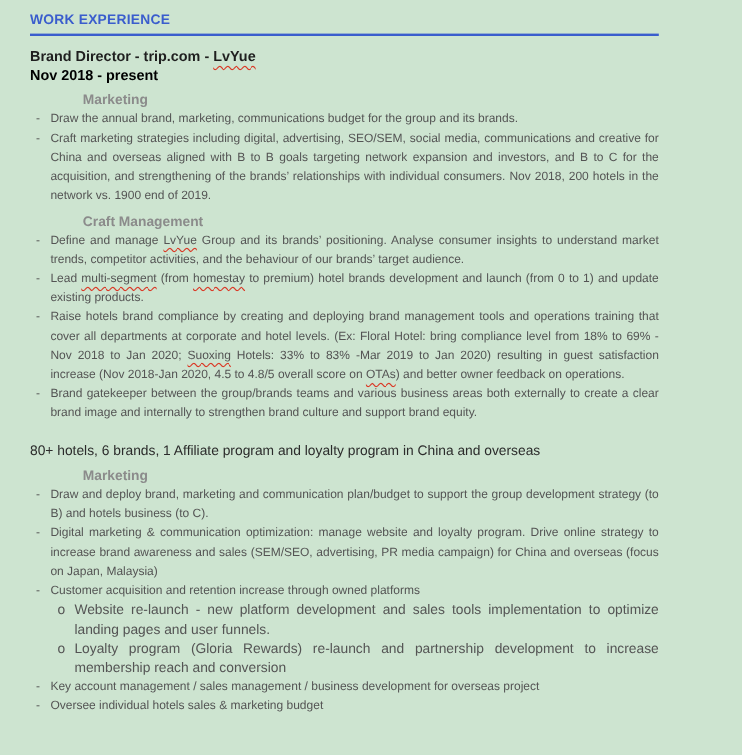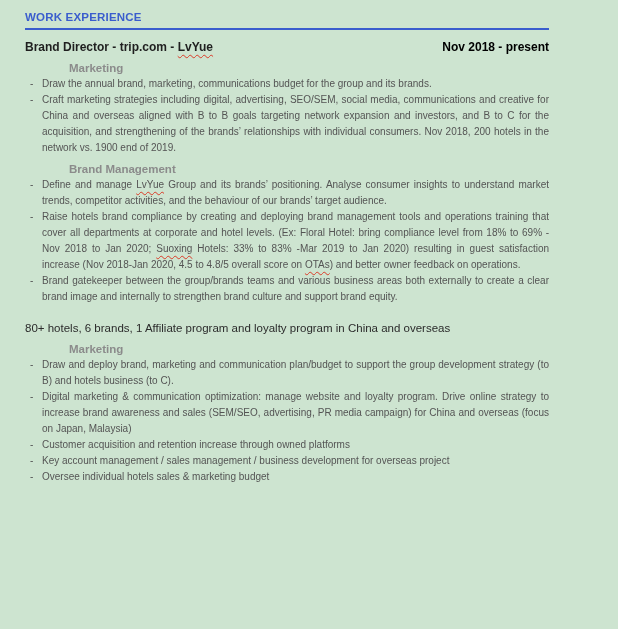--- a/index.html
+++ b/index.html
@@ -27,20 +27,21 @@
     margin-top: 3px;
   }
   
   .job { margin-top: 9px; }
   .job + .job { margin-top: 15px; }
   .job-head {
     display: flex;
     justify-content: space-between;
     align-items: baseline;
     line-height: 16px;
+    flex-direction: column;
   }
   .job-title {
     font-size: 12px;
     font-weight: 700;
     color: #1f1f1f;
   }
   .job-dates {
     font-size: 12px;
     font-weight: 700;
     color: #000000;
@@ -114,24 +115,28 @@
     <div class="subhead">Marketing</div>
     <div class="bullet">
       <span class="dash-marker"></span>
       <div class="bullet-text spellcheck">Draw the annual brand, marketing, communications budget for the group and its brands.</div>
     </div>
     <div class="bullet">
       <span class="dash-marker"></span>
       <div class="bullet-text spellcheck">Craft marketing strategies including digital, advertising, SEO/SEM, social media, communications and creative for China and overseas aligned with B to B goals targeting network expansion and investors, and B to C for the acquisition, and strengthening of the brands’ relationships with individual consumers. Nov 2018, 200 hotels in the network vs. 1900 end of 2019.</div>
     </div>
 
-    <div class="subhead">Brand Management</div>
+    <div class="subhead">Craft Management</div>
     <div class="bullet">
       <span class="dash-marker"></span>
       <div class="bullet-text spellcheck">Define and manage <span class="misspell">LvYue</span> Group and its brands’ positioning. Analyse consumer insights to understand market trends, competitor activities, and the behaviour of our brands’ target audience.</div>
+    </div>
+    <div class="bullet">
+      <span class="dash-marker"></span>
+      <div class="bullet-text spellcheck">Lead <span class="misspell">multi-segment</span> (from <span class="misspell">homestay</span> to premium) hotel brands development and launch (from 0 to 1) and update existing products.</div>
     </div>
     <div class="bullet">
       <span class="dash-marker"></span>
       <div class="bullet-text spellcheck">Raise hotels brand compliance by creating and deploying brand management tools and operations training that cover all departments at corporate and hotel levels. (Ex: Floral Hotel: bring compliance level from 18% to 69% - Nov 2018 to Jan 2020; <span class="misspell">Suoxing</span> Hotels: 33% to 83% -Mar 2019 to Jan 2020) resulting in guest satisfaction increase (Nov 2018-Jan 2020, 4.5 to 4.8/5 overall score on <span class="misspell">OTAs</span>) and better owner feedback on operations.</div>
     </div>
     <div class="bullet">
       <span class="dash-marker"></span>
       <div class="bullet-text spellcheck">Brand gatekeeper between the group/brands teams and various business areas both externally to create a clear brand image and internally to strengthen brand culture and support brand equity.</div>
     </div>
   </section>
@@ -145,20 +150,28 @@
       <div class="bullet-text spellcheck">Draw and deploy brand, marketing and communication plan/budget to support the group development strategy (to B) and hotels business (to C).</div>
     </div>
     <div class="bullet">
       <span class="dash-marker"></span>
       <div class="bullet-text spellcheck">Digital marketing &amp; communication optimization: manage website and loyalty program. Drive online strategy to increase brand awareness and sales (SEM/SEO, advertising, PR media campaign) for China and overseas (focus on Japan, Malaysia)</div>
     </div>
     <div class="bullet">
       <span class="dash-marker"></span>
       <div class="bullet-text spellcheck">Customer acquisition and retention increase through owned platforms</div>
     </div>
+    <div class="subbullet">
+      <span class="o-marker"></span>
+      <div class="bullet-text spellcheck">Website re-launch - new platform development and sales tools implementation to optimize landing pages and user funnels.</div>
+    </div>
+    <div class="subbullet">
+      <span class="o-marker"></span>
+      <div class="bullet-text spellcheck">Loyalty program (Gloria Rewards) re-launch and partnership development to increase membership reach and conversion</div>
+    </div>
     <div class="bullet">
       <span class="dash-marker"></span>
       <div class="bullet-text spellcheck">Key account management / sales management / business development for overseas project</div>
     </div>
     <div class="bullet">
       <span class="dash-marker"></span>
       <div class="bullet-text spellcheck">Oversee individual hotels sales &amp; marketing budget</div>
     </div>
   </section>
 

